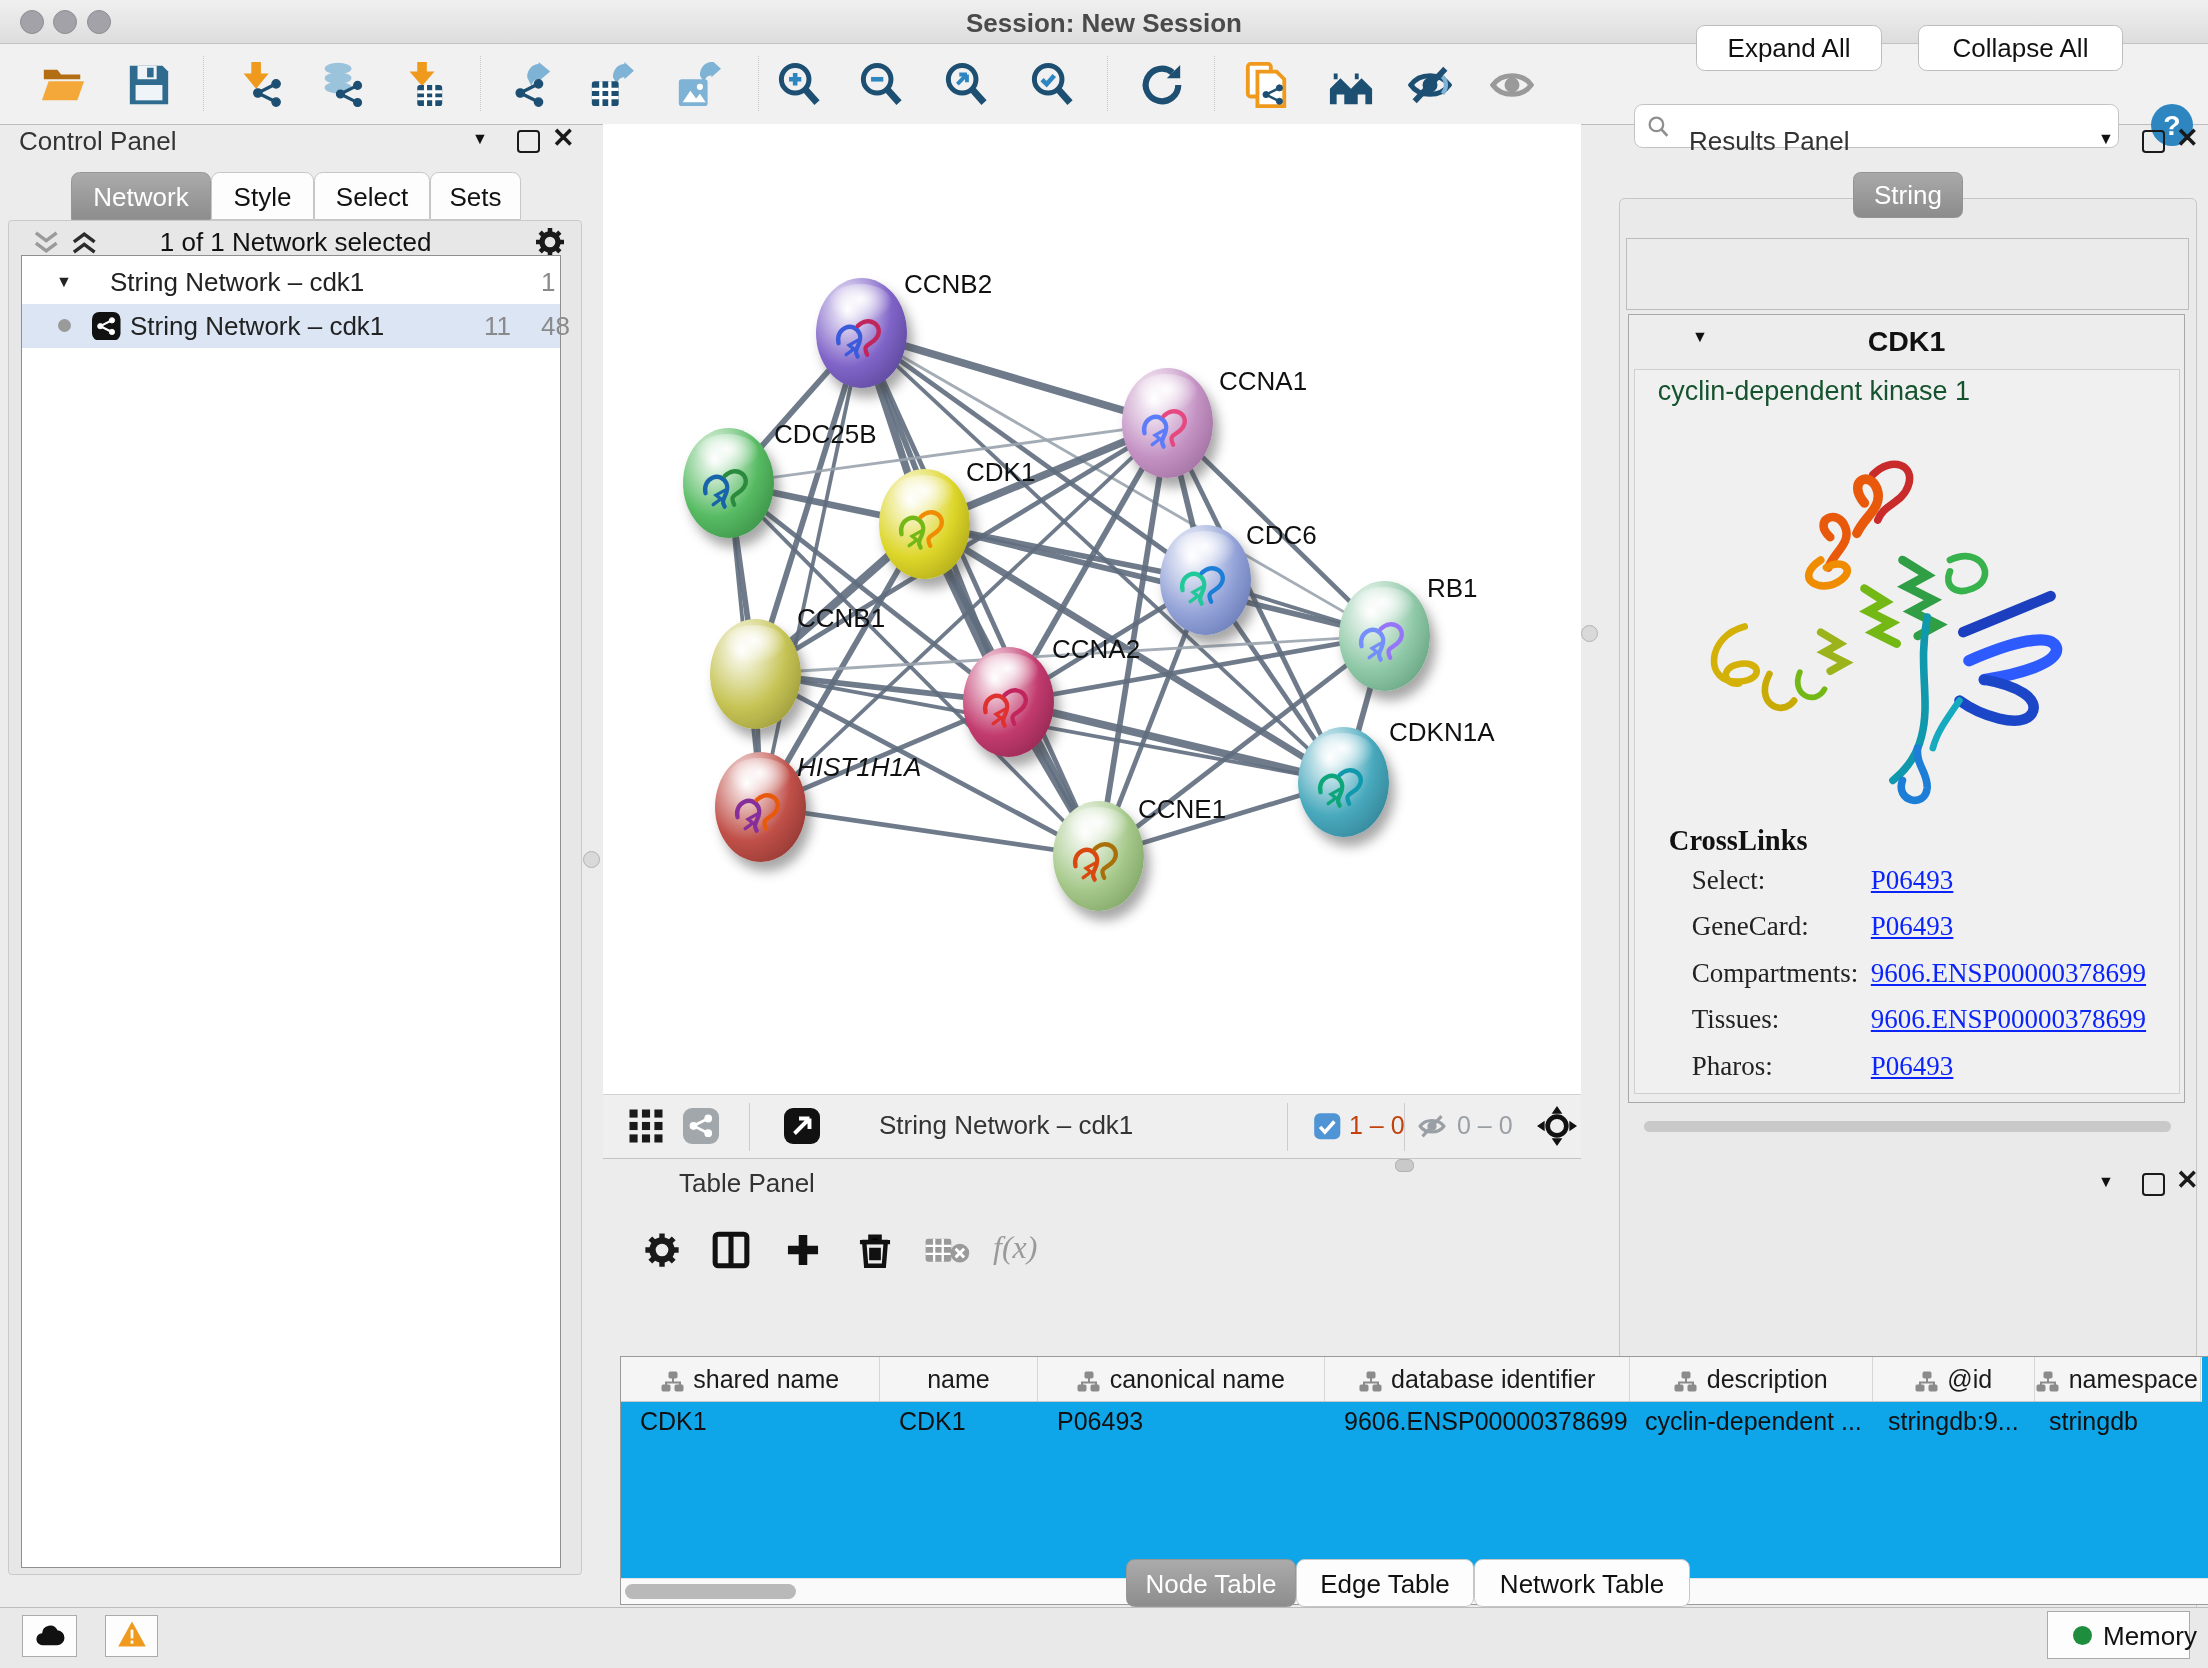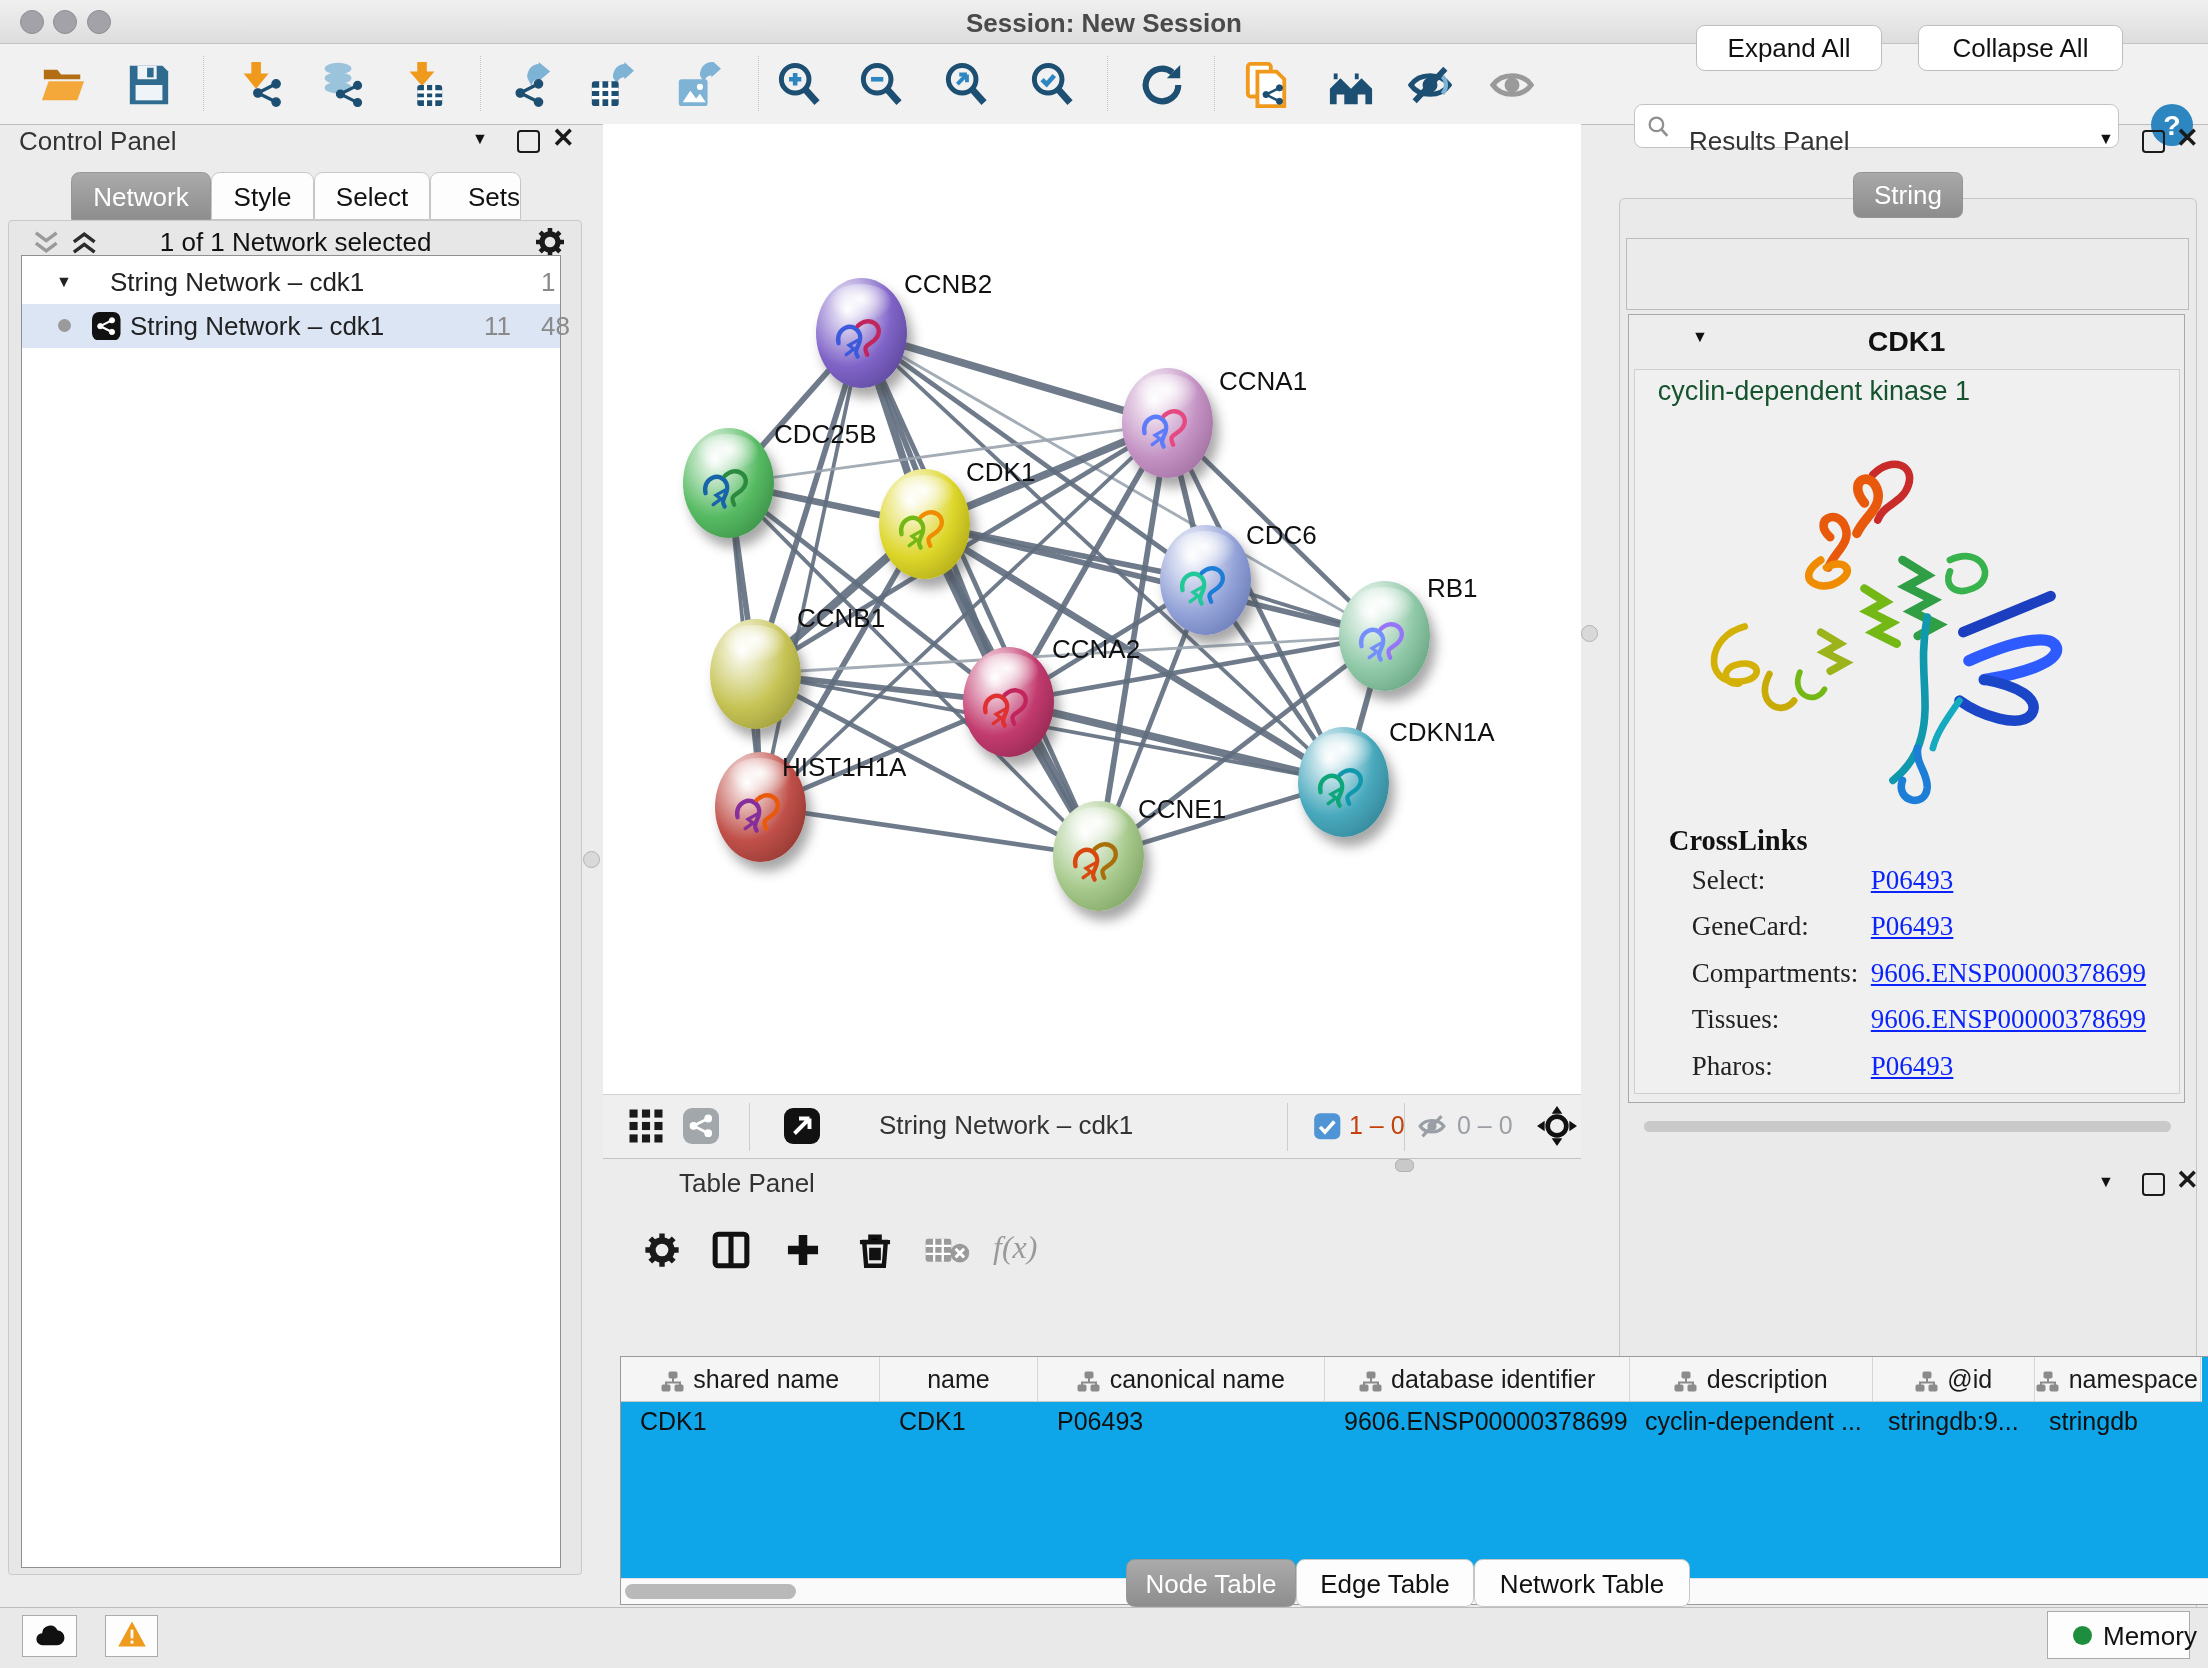--- a/index.html
+++ b/index.html
@@ -232,21 +232,21 @@
 
   <div class="abs ptitle" style="left:19px;top:126px">Control Panel</div>
   <span class="abs pcaret" style="left:472px;top:130px">▼</span>
   <span class="abs pfloat" style="left:517px;top:130px"></span>
   <span class="abs pclose" style="left:552px;top:122px">✕</span>
 
   <div class="abs" style="left:0;top:0">
       <div class="cp-tab sel" style="left: 71px; top: 172px; width: 140px;">Network</div>
       <div class="cp-tab" style="left: 211px; top: 172px; width: 103px;">Style</div>
       <div class="cp-tab" style="left: 314px; top: 172px; width: 116px;">Select</div>
-      <div class="cp-tab" style="left: 430px; top: 172px; width: 91px; text-align: right;">Sets</div>
+      <div class="cp-tab" style="left: 430px; top: 172px; width: 91px;">Sets</div>
     </div>
 
   <div class="cp-box">
     <svg class="abs" style="left:23px;top:8.6px" width="28.5" height="25" viewBox="0 0 22 17">
       <path d="M3 1l8 6 8-6M3 9l8 6 8-6" fill="none" stroke="#9a9a9a" stroke-width="2.6"></path>
     </svg>
     <svg class="abs" style="left:61px;top:8.6px" width="28.5" height="25" viewBox="0 0 22 17">
       <path d="M3 16l8-6 8 6M3 8l8-6 8 6" fill="none" stroke="#2b2b2b" stroke-width="2.6"></path>
     </svg>
     <div class="abs" style="left:0;top:5.7px;width:574px;text-align:center;font-size:26px;color:#111">1 of 1 Network selected</div>
@@ -394,21 +394,21 @@
           </svg>
         </div>
         <div class="nlabel" style="left: 786px; top: 593px;">CDKN1A</div>
         <div class="node" style="left: 112px; top: 628px; background: radial-gradient(at 35% 28%, rgb(255, 255, 255) 0%, rgb(192, 80, 73) 52%, rgb(126, 45, 40) 100%);">
           <svg width="65" height="65" viewBox="0 0 68 68" fill="none" stroke-linecap="round">
             <path d="M10 40 C 6 24 26 16 32 30 C 36 40 24 46 30 54" stroke="#862e9c" stroke-width="4.5"></path>
             <path d="M30 22 C 42 10 58 22 50 34 C 44 43 34 40 40 52" stroke="#e8590c" stroke-width="4.5"></path>
             <path d="M18 52 l8 -6 l-5 -4 l9 -5" stroke="#862e9c" stroke-width="3.5"></path>
           </svg>
         </div>
-        <div class="nlabel" style="left: 179px; top: 628px;">HIST1H1A</div>
+        <div class="nlabel" style="left: 194px; top: 628px; font-style: italic;">HIST1H1A</div>
         <div class="node" style="left: 450px; top: 677px; background: radial-gradient(at 35% 28%, rgb(255, 255, 255) 0%, rgb(166, 201, 139) 52%, rgb(111, 148, 85) 100%);">
           <svg width="65" height="65" viewBox="0 0 68 68" fill="none" stroke-linecap="round">
             <path d="M10 40 C 6 24 26 16 32 30 C 36 40 24 46 30 54" stroke="#d9480f" stroke-width="4.5"></path>
             <path d="M30 22 C 42 10 58 22 50 34 C 44 43 34 40 40 52" stroke="#a9700a" stroke-width="4.5"></path>
             <path d="M18 52 l8 -6 l-5 -4 l9 -5" stroke="#d9480f" stroke-width="3.5"></path>
           </svg>
         </div>
         <div class="nlabel" style="left: 535px; top: 670px;">CCNE1</div>
       </div>
   </div>

